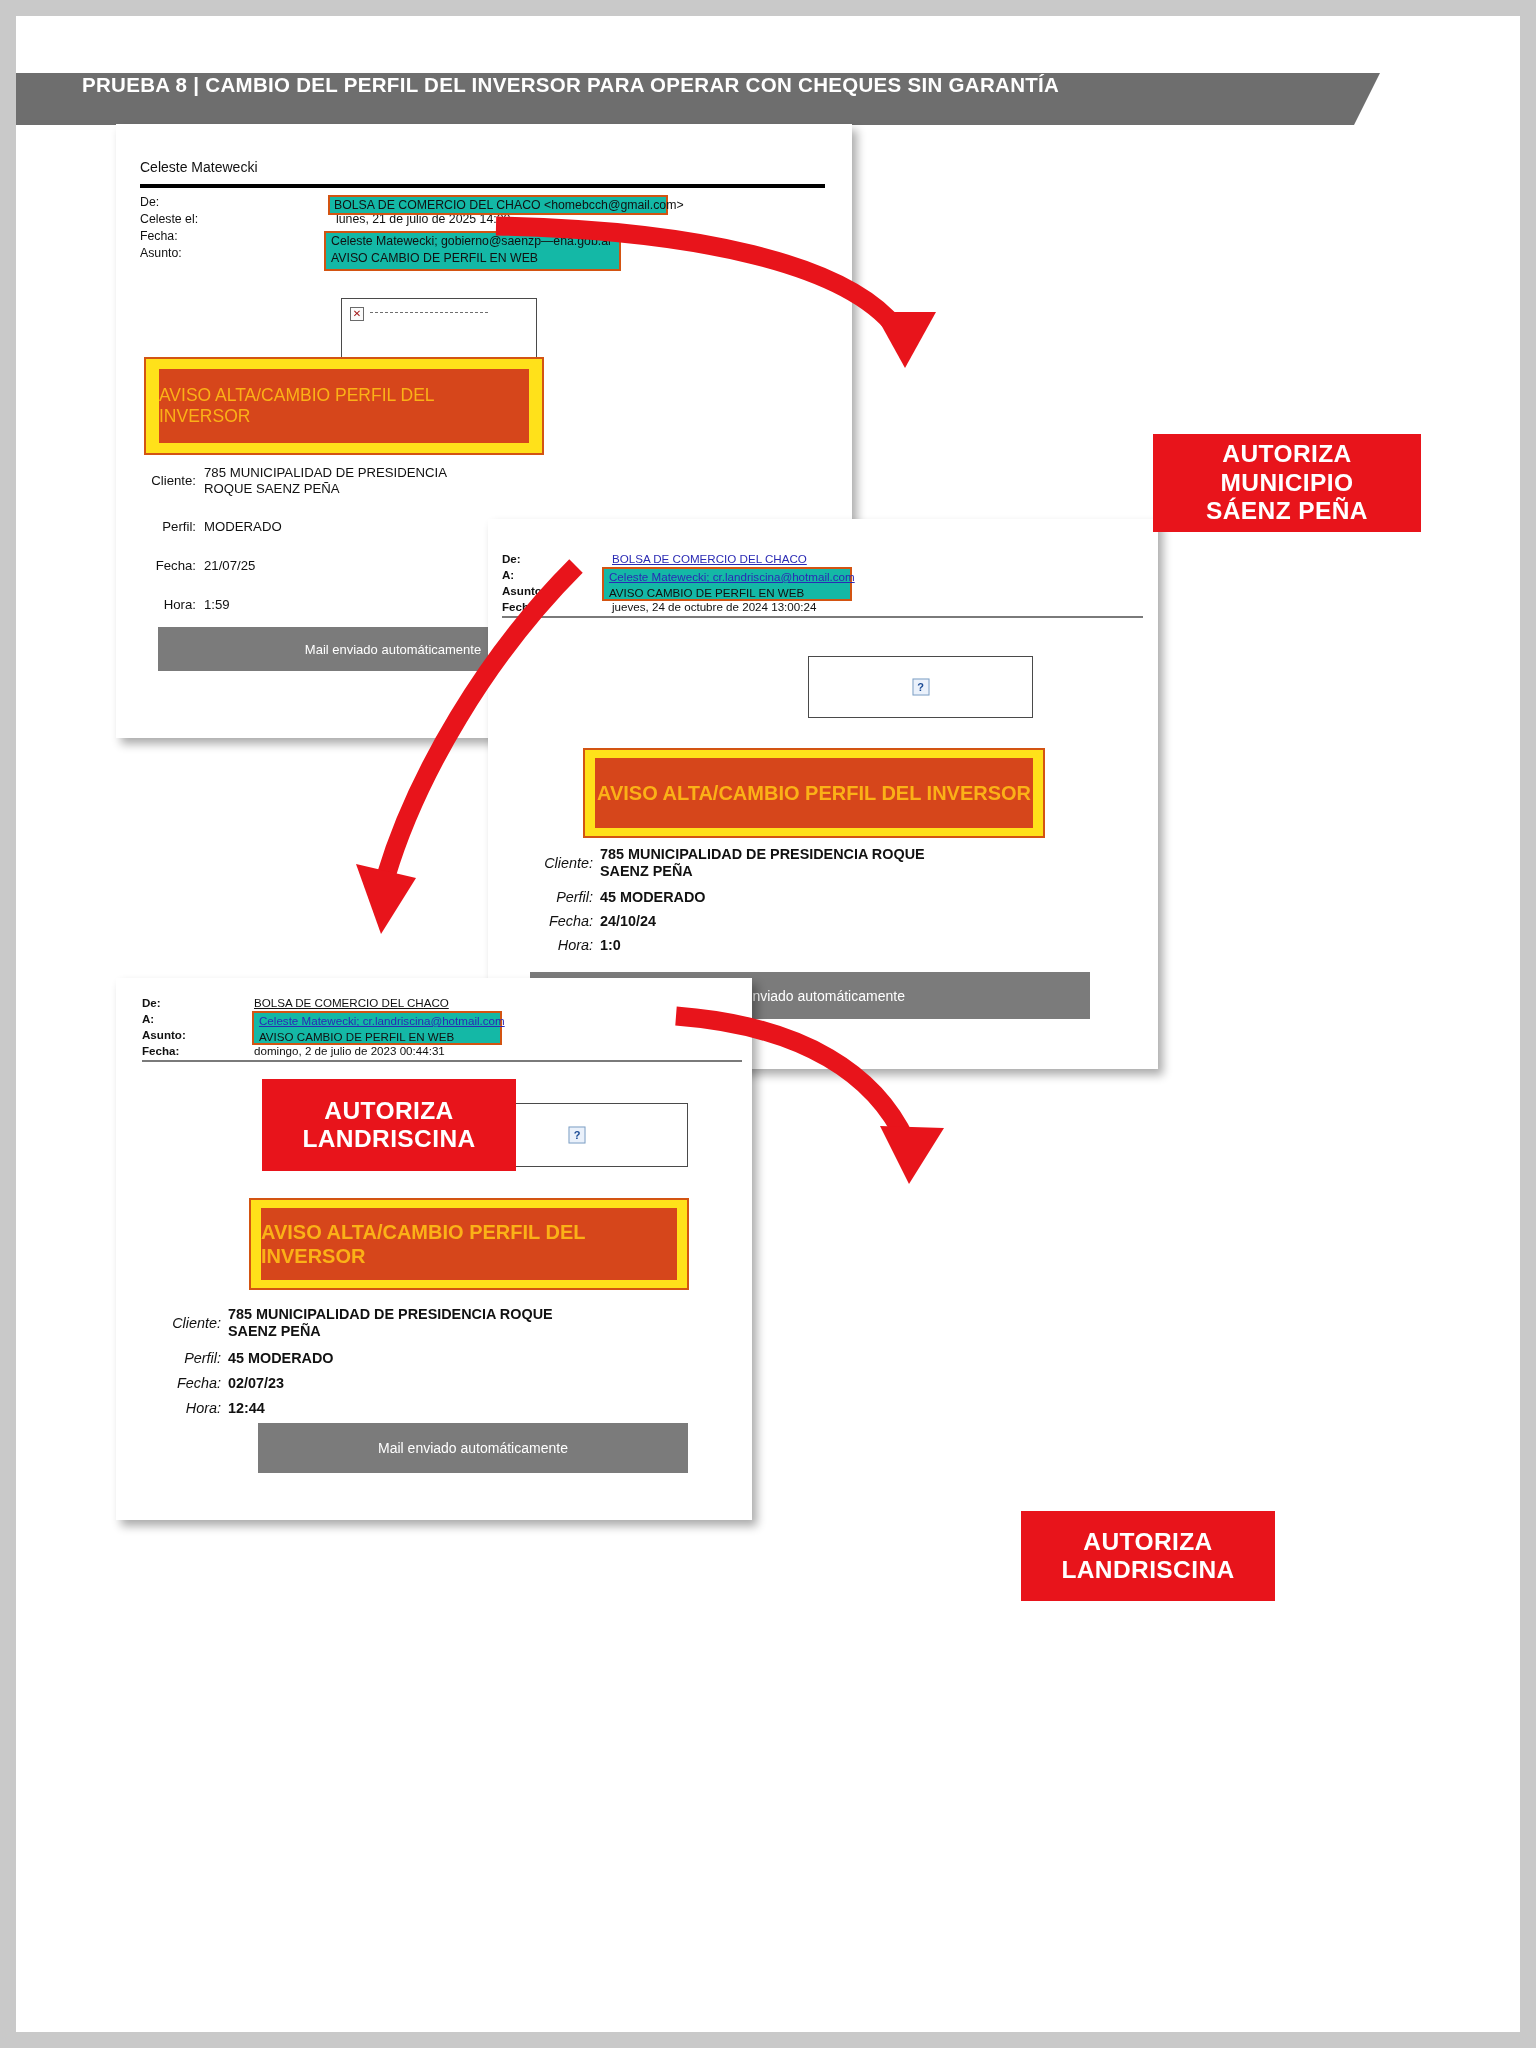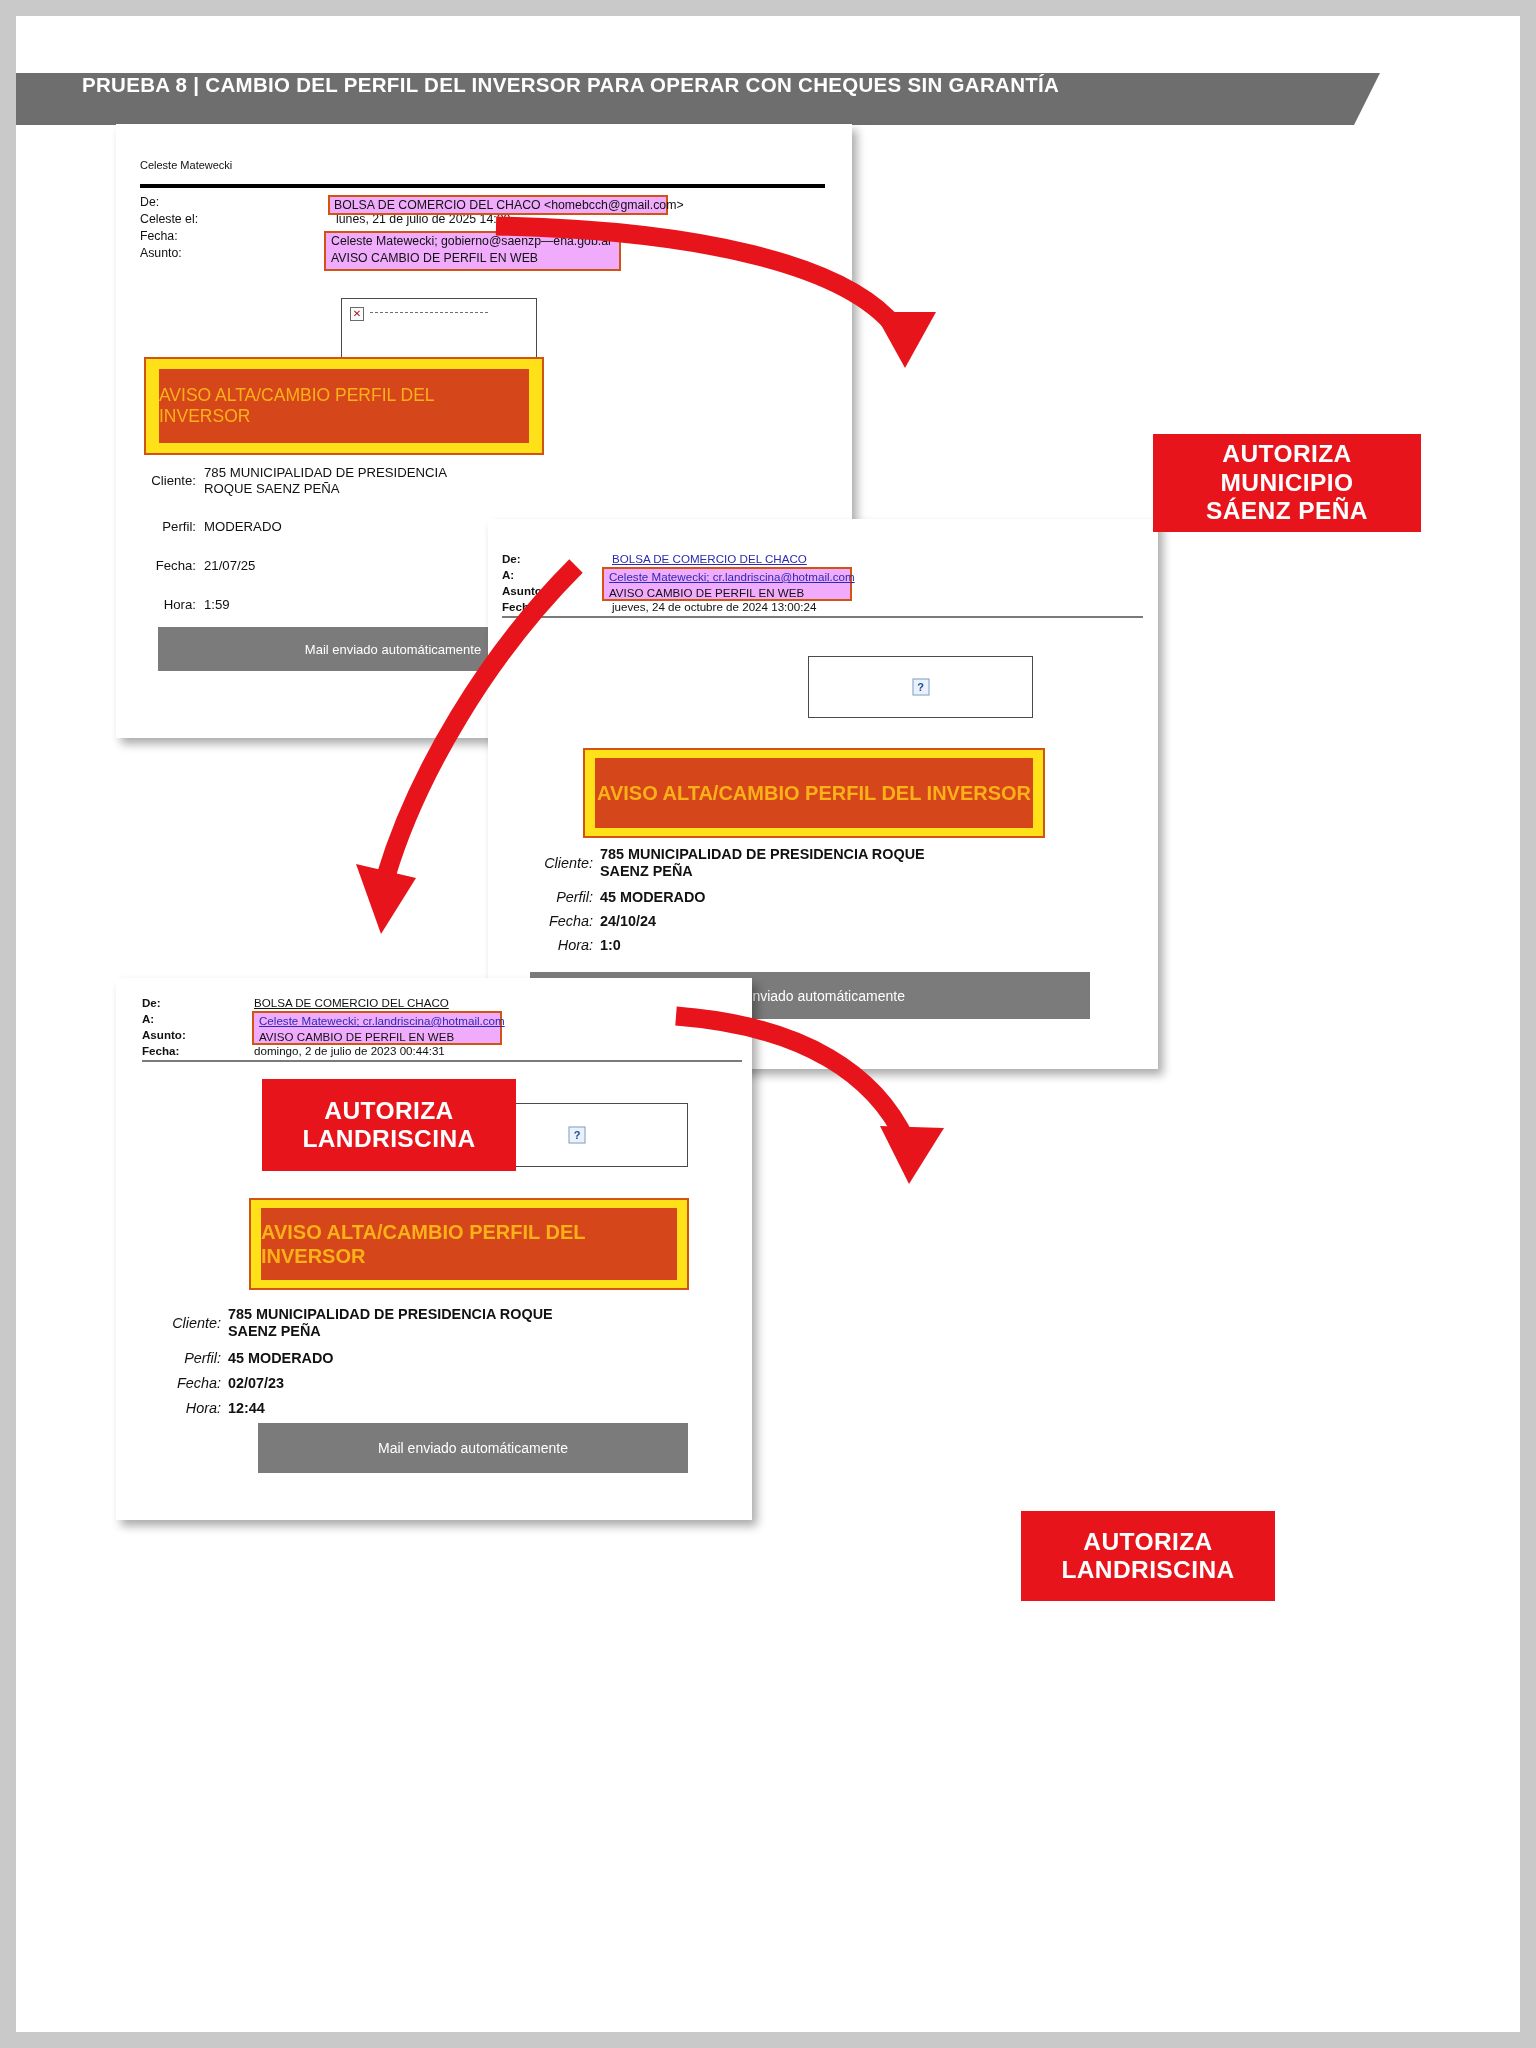--- a/index.html
+++ b/index.html
@@ -71,21 +71,21 @@
   #card1 { left: 100px; top: 108px; width: 736px; height: 614px; }
   
   #card2 { left: 472px; top: 503px; width: 670px; height: 550px; }
   
   #card3 { left: 100px; top: 962px; width: 636px; height: 542px; }
 
   
   .c1-name {
     position: absolute;
     left: 24px; top: 35px;
-    font-size: 11px;
+    font-size: 14px;
     color: #111;
     font-family: "Liberation Sans", sans-serif;
   }
   .c1-rule {
     position: absolute;
     left: 24px; top: 60px;
     width: 685px; height: 4px;
     background: #000;
   }
   .c1-fields {
@@ -101,21 +101,21 @@
     font-family: "Liberation Sans", sans-serif;
   }
   .c1-val {
     font-size: 12.3px;
     color: #111;
     white-space: nowrap;
   }
 
   .hl-box {
     position: absolute;
-    background: #f0abfc;
+    background: #14b8a6;
     border: 2px solid #d35412;
   }
   #c1-hl-from { left: 212px; top: 71px; width: 340px; height: 20px; }
   #c1-hl-para { left: 208px; top: 107px; width: 297px; height: 40px; }
 
   .hl-text {
     position: absolute;
     font-size: 12.3px;
     color: #111;
     white-space: nowrap;

